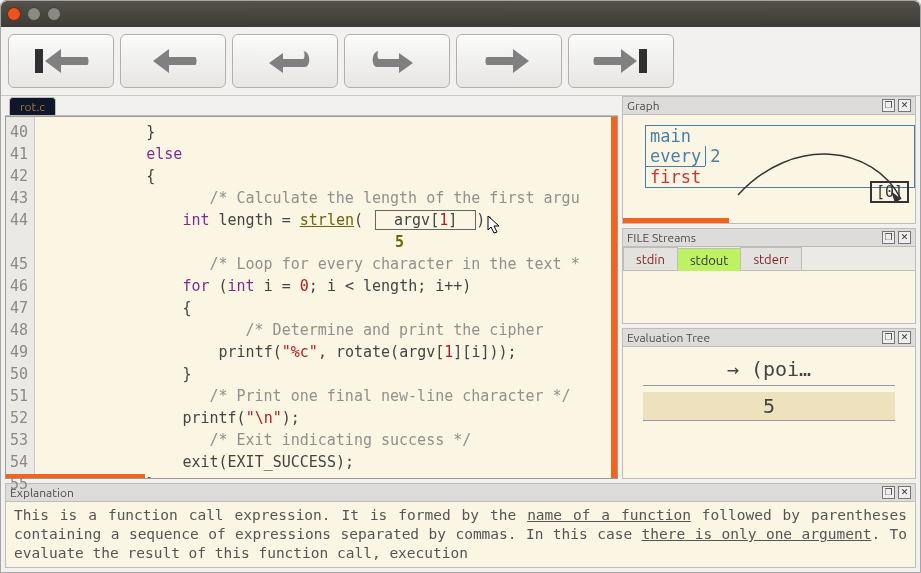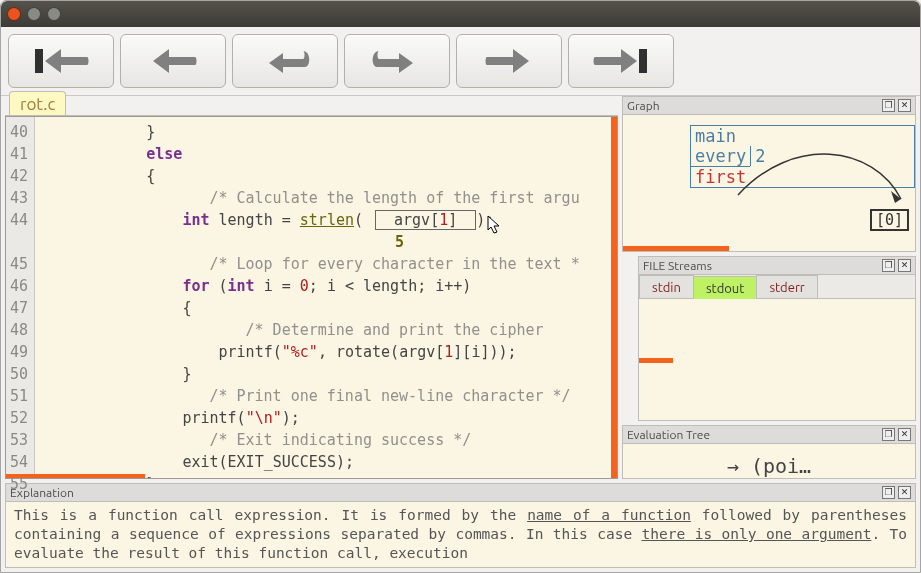--- a/index.html
+++ b/index.html
@@ -68,22 +68,22 @@
     align-items:flex-end;
     border-bottom:1px solid #bfbdb8;
     padding-left:4px;
     background:#f2f1f0;
   }
   .tab {
     border:1px solid #bfbdb8;
     border-bottom:none;
     border-radius:4px 4px 0 0;
     padding:2px 10px;
-    font-size:17px;
-    background:#fef9c3;
+    font-size:12px;
+    background:#0f172a;
     color:#a37b3c;
   }
 
   
   .editor {
     flex:1;
     border:1px solid #9e9b96;
     display:flex;
     min-height:0;
     background:#fbf5e3;
@@ -105,21 +105,21 @@
     flex:1;
     padding:4px 0 4px 8px;
     font-family:"DejaVu Sans Mono","Liberation Mono",monospace;
     font-size:15px;
     line-height:22px;
     white-space:pre;
     overflow:hidden;
     color:#444;
     position:relative;
   }
-  .code .kw { color:#7a2f8f; font-weight:bold; }
+  .code .kw { color:#7a2f8f; font-weight:normal; }
   .code .cm { color:#91908c;margin-left:27px; }
   .code .fn { color:#6b6509; text-decoration:underline; }
   .code .str { color:#b21f1f; }
   .code .num { color:#b21f1f; }
   .code .box { border:1px solid #666; padding:0 18px;margin-left:12px; }
   .editor::after {
     content:"";
     position:absolute;
     right:0; top:0; bottom:0; width:6px;
     background:#f4631e;
@@ -170,21 +170,20 @@
     overflow:hidden;
   }
 
   
   .graph-body { padding:10px 0 0 22px; }
   .stack {
     border:1px solid #4a7fa5;
     font-family:"DejaVu Sans Mono",monospace;
     font-size:17px;
     color:#4a7fa5;
-    margin-left:45px;
   }
   .stack .row { display:flex; }
   .stack .cell {
     padding:0 4px;
   }
   .stack .row + .row .cell { border-top:1px solid #4a7fa5; }
   .stack .row .cell + .cell { border-left:1px solid #4a7fa5; }
   .stack .hl { color:#c33; }
   .arr-svg { position:absolute; top:10px; left:110px; width:180px; height:90px; pointer-events:none;}
   .zero-box {
@@ -305,21 +304,21 @@
         <svg class="cursor-ptr" style="left:412px; top:98px;" width="18" height="22">
           <path d="M1 1 L1 15 L4 12 L7 18 L10 17 L7 11 L12 11 Z" fill="#fff" stroke="#000" stroke-width="1"></path>
         </svg>
       </div>
       <div class="editor-b-indicator" id="editor-bi" style="width: 139px;"></div>
     </div>
   </div>
 
   <div class="rightcol">
 
-    <div class="panel" style="height:156px;">
+    <div class="panel" style="height:128px;">
       <div class="panel-h">
         <span class="title">Graph</span>
         <span class="ic">❐</span>
         <span class="ic">✕</span>
       </div>
       <div class="panel-body graph-body">
         <div class="stack">
           <div class="row">
               <div class="cell">main</div>
             </div>
@@ -335,21 +334,21 @@
         </div>
         <svg class="arr-svg">
           <path d="M5 70 C 60 10, 140 20, 168 74" stroke="#333" fill="none" stroke-width="1.5"></path>
           <path d="M168 74 L158 66 L162 78 Z" fill="#333"></path>
         </svg>
         <div class="zero-box">[0]</div>
         <div class="b-indicator" id="graph-bi" style="width: 106px;"></div>
       </div>
     </div>
 
-    <div class="panel" style="height:165px;margin-left:16px;">
+    <div class="panel" style="height:96px;">
       <div class="panel-h">
         <span class="title">FILE Streams</span>
         <span class="ic">❐</span>
         <span class="ic">✕</span>
       </div>
       <div class="panel-body">
         <div class="fs-tabs" id="fstabs">
             <div class="fs-tab">stdin</div>
             <div class="fs-tab active">stdout</div>
             <div class="fs-tab">stderr</div>

